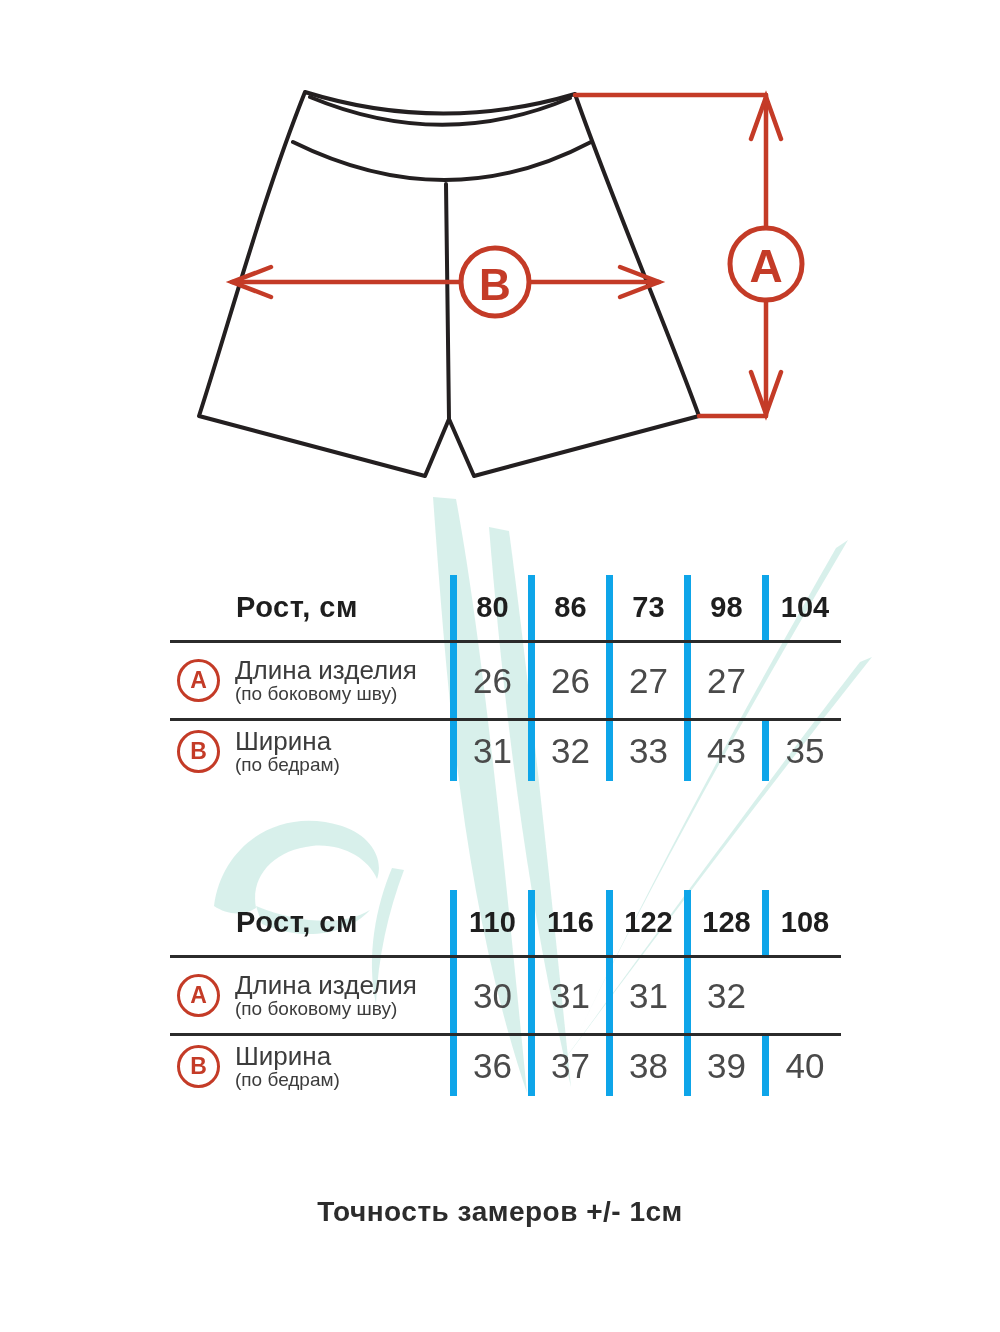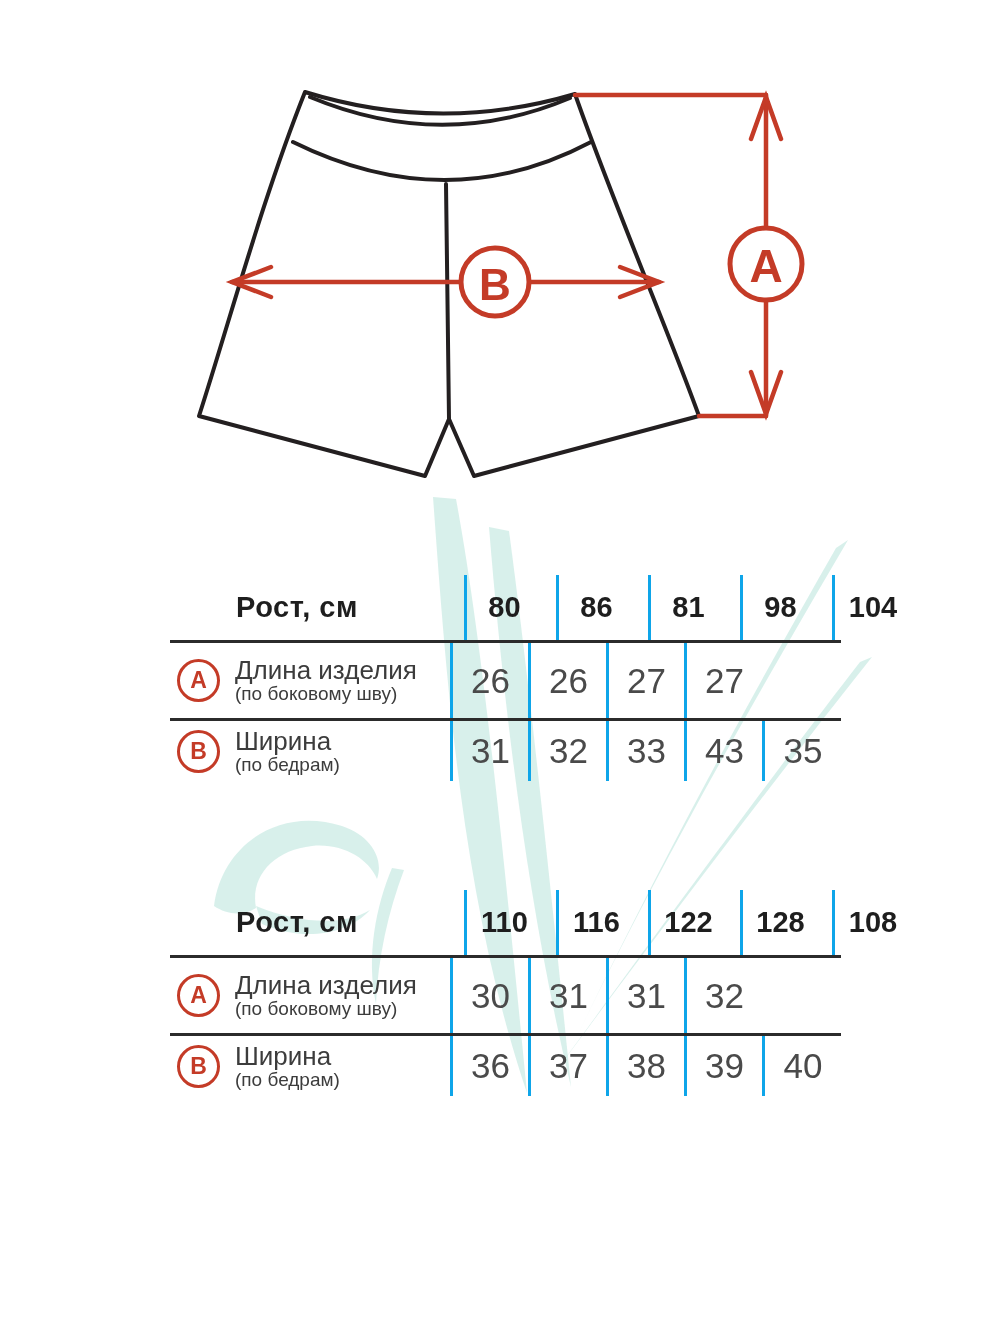--- a/index.html
+++ b/index.html
@@ -6,25 +6,25 @@
   .page{
     position:relative;width:1000px;height:1332px;background:#ffffff;overflow:hidden;
     font-family:"Liberation Sans", sans-serif;
   }
   .layer-svg{position:absolute;left:0;top:0;z-index:0;}
   
   .tbl{position:absolute;left:170px;width:671px;display:flex;flex-direction:column;z-index:2;}
   .tbl-1{top:575px;}
   .tbl-2{top:890px;}
   .trow{display:grid;grid-template-columns:280px 78px 78px 78px 78px 79px;}
-  .trow.hdr{height:65px;border-bottom:3px solid #2b2b2b;gap:14px;}
+  .trow.hdr{height:65px;border-bottom:3px solid #2b2b2b;}
   .trow.ra{height:75px;border-bottom:3px solid #2b2b2b;}
   .trow.rb{height:60px;}
   .vcell{
-    border-left:3px solid #0ea5e9;
+    border-left:7px solid #0ea5e9;
     display:flex;align-items:center;justify-content:center;
   }
   .hdr .vcell{font-weight:bold;font-size:29px;color:#1e1e1e;}
   .ra .vcell,.rb .vcell{font-size:35px;color:#4a4a4a;}
   .lblcell{display:flex;align-items:center;}
   .hdr .lblcell{justify-content:center;padding-right:26px;font-weight:bold;font-size:29px;color:#1e1e1e;letter-spacing:.5px;}
   .ra .lblcell,.rb .lblcell{padding-left:7px;gap:15px;}
   .badge{
     flex:0 0 auto;width:37px;height:37px;border:3.5px solid #c43b27;border-radius:50%;
     color:#c43b27;font-weight:bold;font-size:23px;
@@ -85,21 +85,21 @@
       <circle cx="495" cy="282" r="34" fill="#ffffff" stroke="#c43b27" stroke-width="5"></circle>
       <text x="495" y="284" text-anchor="middle" dominant-baseline="central" font-family="Liberation Sans, sans-serif" font-weight="bold" font-size="44" fill="#c43b27">B</text>
     </g>
   </svg>
 
   <div class="tbl tbl-1">
     <div class="trow hdr">
       <div class="lblcell">Рост, см</div>
       <div class="vcell">80</div>
       <div class="vcell">86</div>
-      <div class="vcell">81</div>
+      <div class="vcell">73</div>
       <div class="vcell">98</div>
       <div class="vcell">104</div>
     </div>
     <div class="trow ra">
       <div class="lblcell">
         <div class="badge">A</div>
         <div class="rtext">
           <span class="rtitle">Длина изделия</span>
           <span class="rsub">(по боковому шву)</span>
         </div>
@@ -156,14 +156,15 @@
         </div>
       </div>
       <div class="vcell">36</div>
       <div class="vcell">37</div>
       <div class="vcell">38</div>
       <div class="vcell">39</div>
       <div class="vcell">40</div>
     </div>
   </div>
 
+  <div class="note">Точность замеров +/- 1см</div>
 
 </div>
 
 </body></html>

